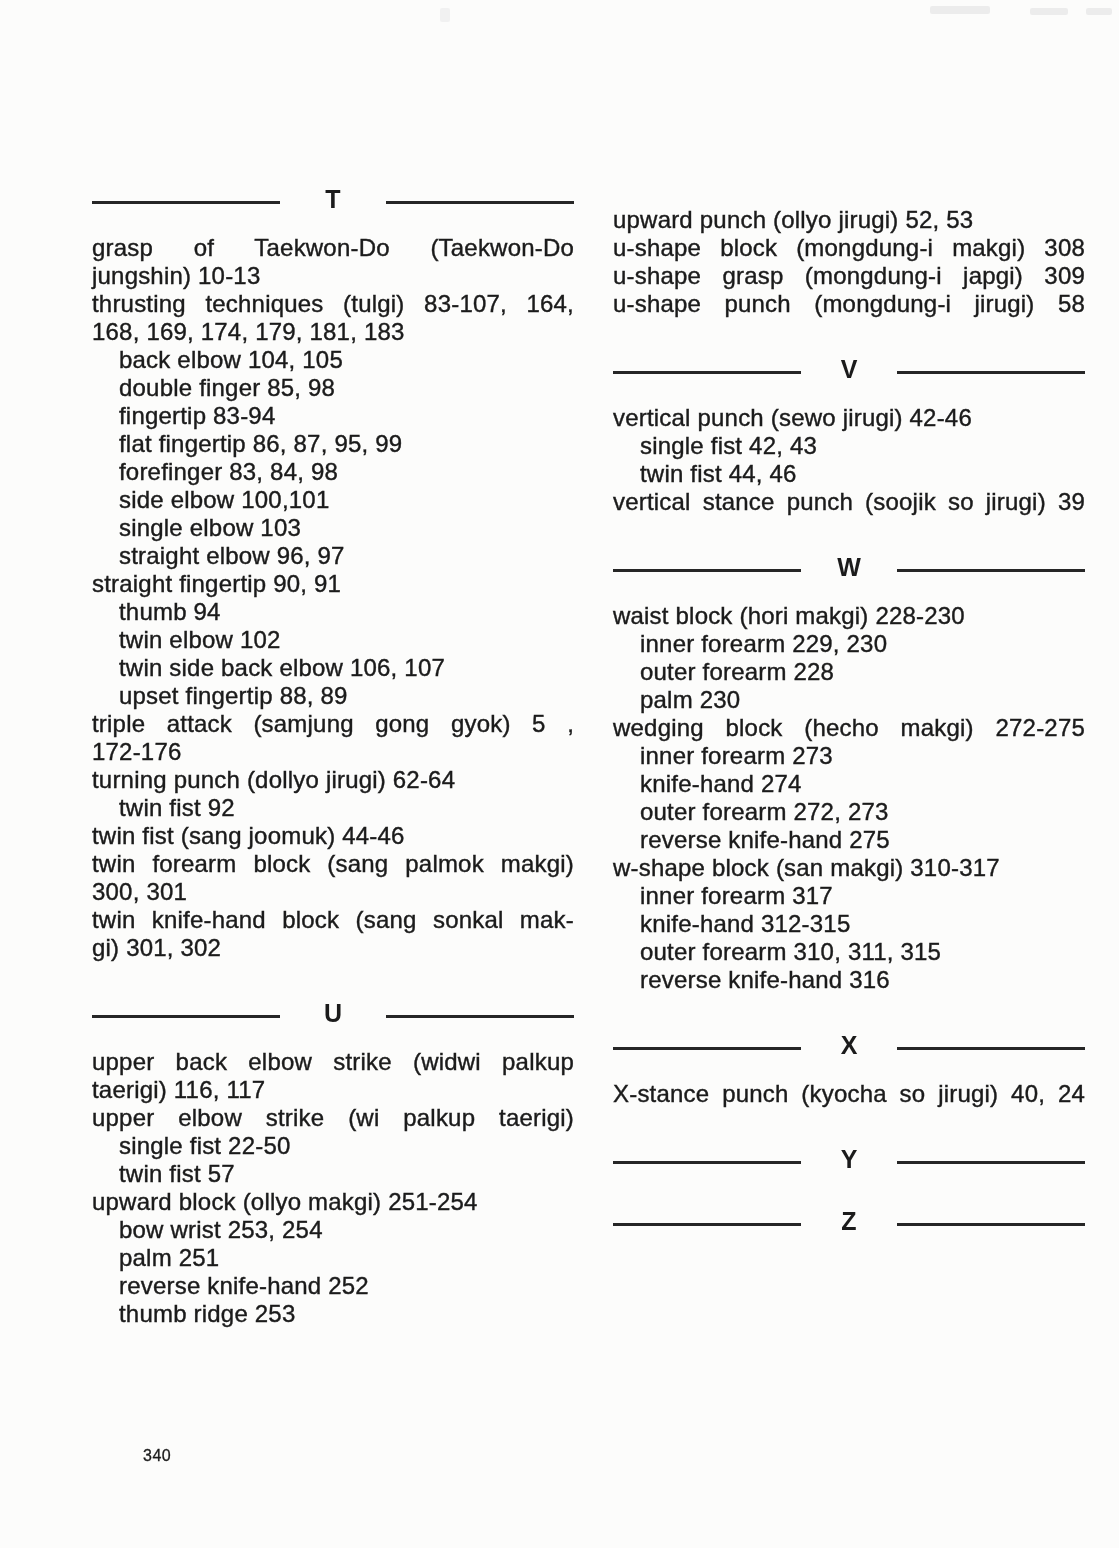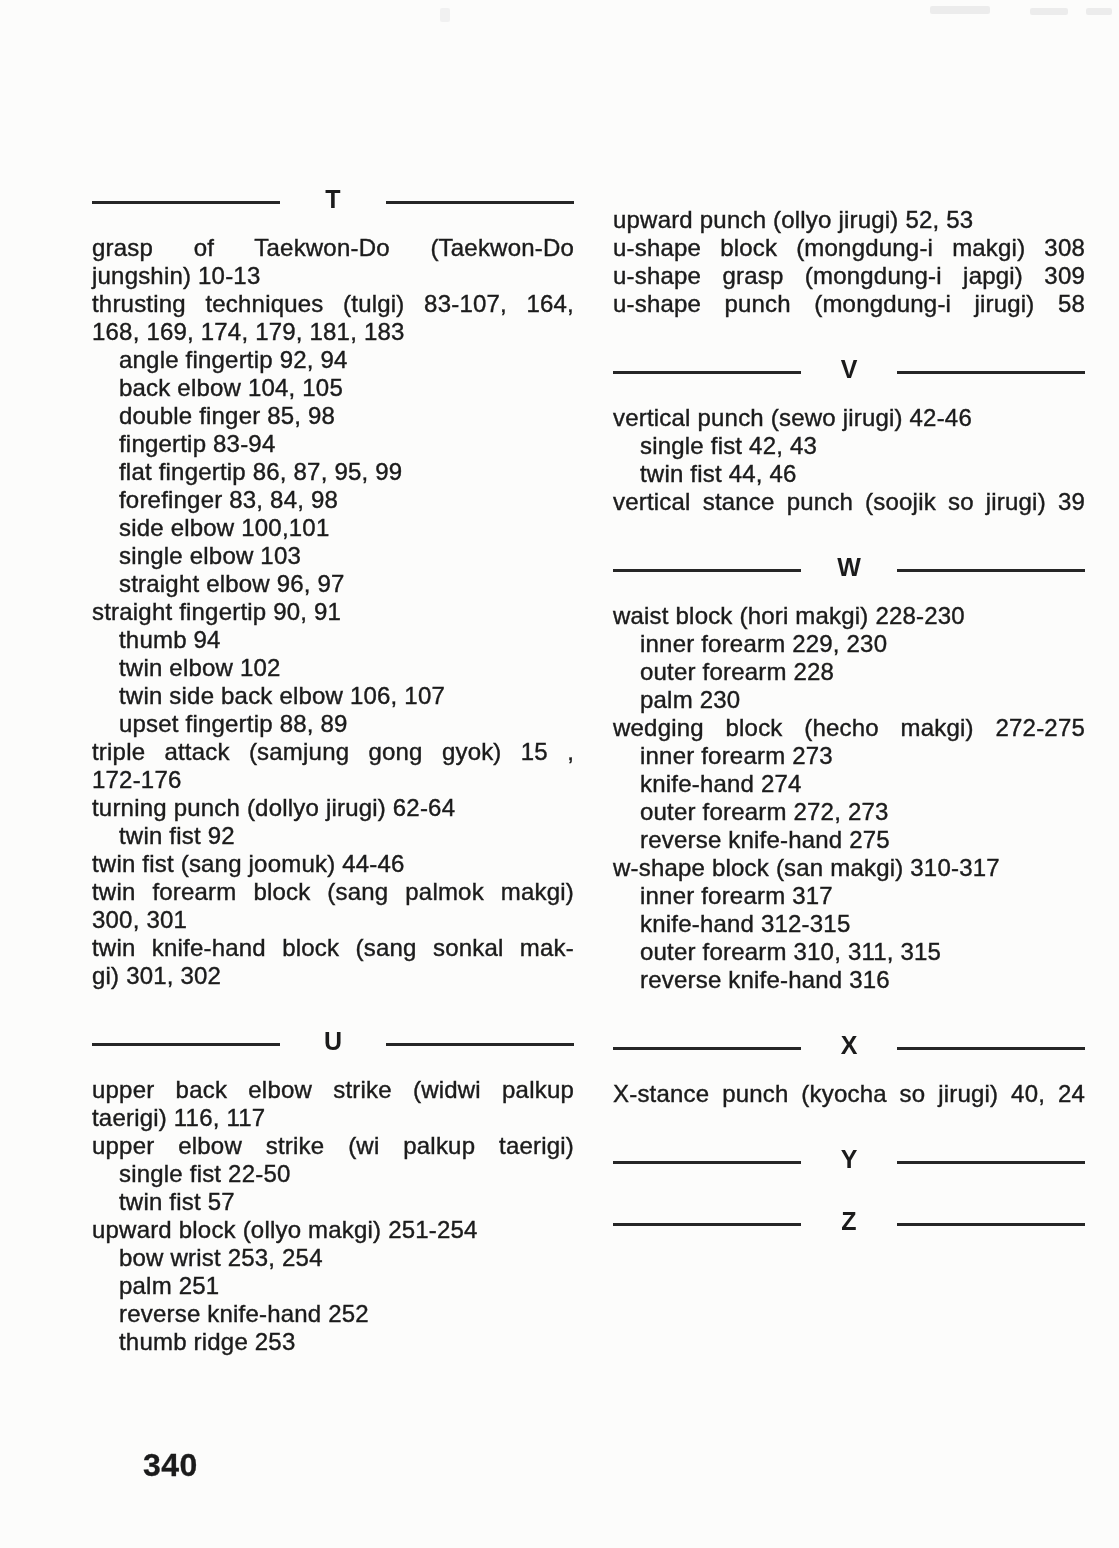--- a/index.html
+++ b/index.html
@@ -48,22 +48,22 @@
     font-weight: 700;
     font-size: 25px;
     line-height: 28px;
     transform: translateY(-3px);
   }
 
   .page-number {
     position: absolute;
     left: 143px;
     top: 1447px;
-    font-size: 32px;
-    font-weight: 700;
+    font-size: 16px;
+    font-weight: 400;
     letter-spacing: 0.5px;
     -webkit-text-stroke: 0.3px #1b1b1b;
   }
 
   
   .artifact { position: absolute; background: #ececec; border-radius: 2px; }
   .artifact.a1 { left: 930px;  top: 6px;  width: 60px; height: 8px; }
   .artifact.a2 { left: 1030px; top: 8px;  width: 38px; height: 7px; }
   .artifact.a3 { left: 1086px; top: 8px;  width: 26px; height: 7px; }
   .artifact.a4 { left: 440px;  top: 8px;  width: 10px; height: 14px; background: #f1f1f1; }
@@ -85,23 +85,20 @@
       </div>
       <div class="entry">
         <div class="line justify">grasp of Taekwon-Do (Taekwon-Do</div>
         <div class="line">jungshin) 10-13</div>
       </div>
       <div class="entry">
         <div class="line justify">thrusting techniques (tulgi) 83-107, 164,</div>
         <div class="line">168, 169, 174, 179, 181, 183</div>
       </div>
       <div class="entry indent-1">
-        <div class="line">angle fingertip 92, 94</div>
-      </div>
-      <div class="entry indent-1">
         <div class="line">back elbow 104, 105</div>
       </div>
       <div class="entry indent-1">
         <div class="line">double finger 85, 98</div>
       </div>
       <div class="entry indent-1">
         <div class="line">fingertip 83-94</div>
       </div>
       <div class="entry indent-1">
         <div class="line">flat fingertip 86, 87, 95, 99</div>
@@ -127,21 +124,21 @@
       <div class="entry indent-1">
         <div class="line">twin elbow 102</div>
       </div>
       <div class="entry indent-1">
         <div class="line">twin side back elbow 106, 107</div>
       </div>
       <div class="entry indent-1">
         <div class="line">upset fingertip 88, 89</div>
       </div>
       <div class="entry">
-        <div class="line justify">triple attack (samjung gong gyok) 15 ,</div>
+        <div class="line justify">triple attack (samjung gong gyok) 5 ,</div>
         <div class="line">172-176</div>
       </div>
       <div class="entry">
         <div class="line">turning punch (dollyo jirugi) 62-64</div>
       </div>
       <div class="entry indent-1">
         <div class="line">twin fist 92</div>
       </div>
       <div class="entry">
         <div class="line">twin fist (sang joomuk) 44-46</div>

